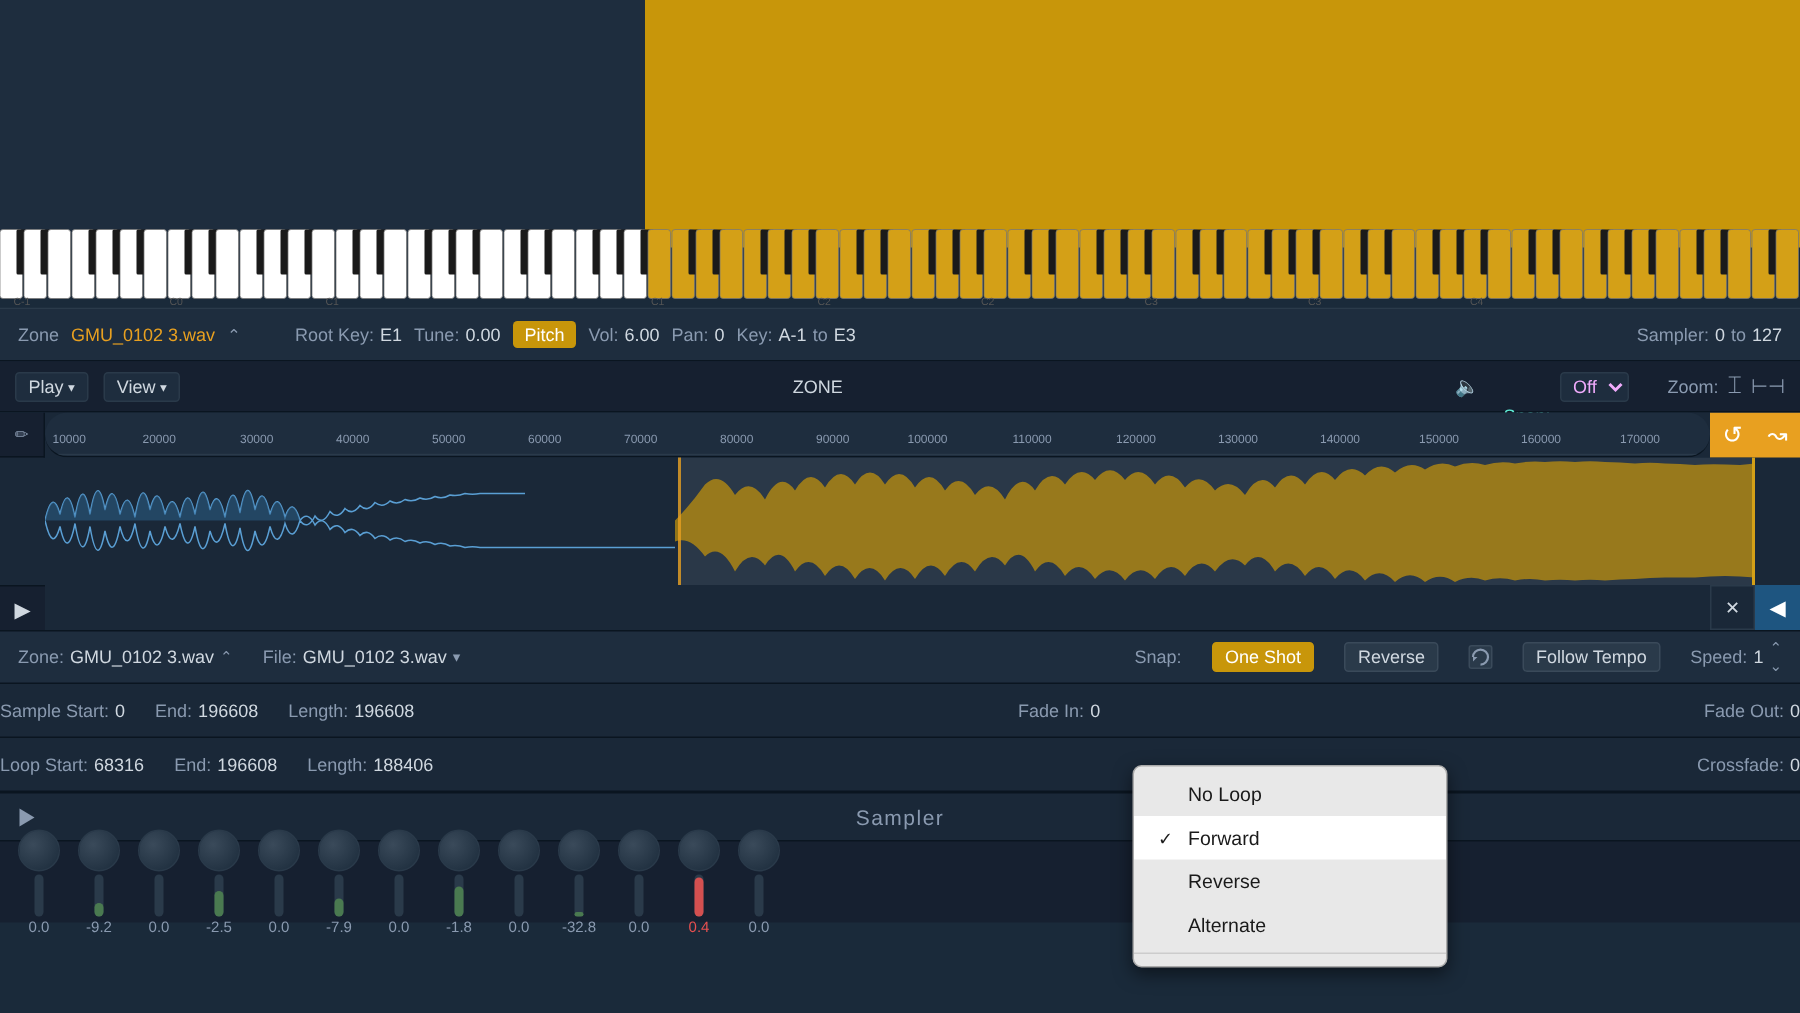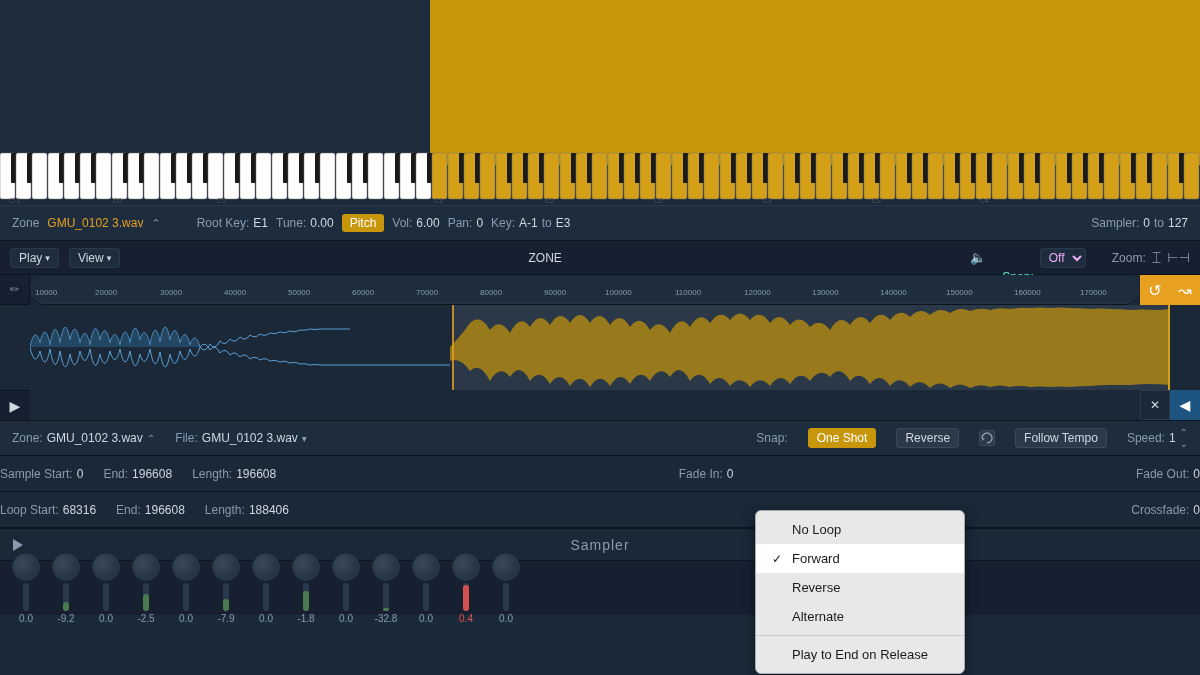--- a/index.html
+++ b/index.html
@@ -765,24 +765,20 @@
   </div>
   <div class="dropdown-item">
     <span class="dropdown-checkmark"></span>
     <span>Reverse</span>
   </div>
   <div class="dropdown-item">
     <span class="dropdown-checkmark"></span>
     <span>Alternate</span>
   </div>
   <div class="dropdown-divider"></div>
-  <div class="dropdown-item">
-    <span class="dropdown-checkmark"></span>
-    <span>Play to End on Release</span>
-  </div>
 </div>
 
 <div class="sampler-label-bar">
   <div class="play-transport">
     <svg width="16" height="16" viewBox="0 0 16 16">
       <polygon points="3,2 13,8 3,14" fill="#8a9ab0"></polygon>
     </svg>
   </div>
   <span class="sampler-label">Sampler</span>
 </div>

